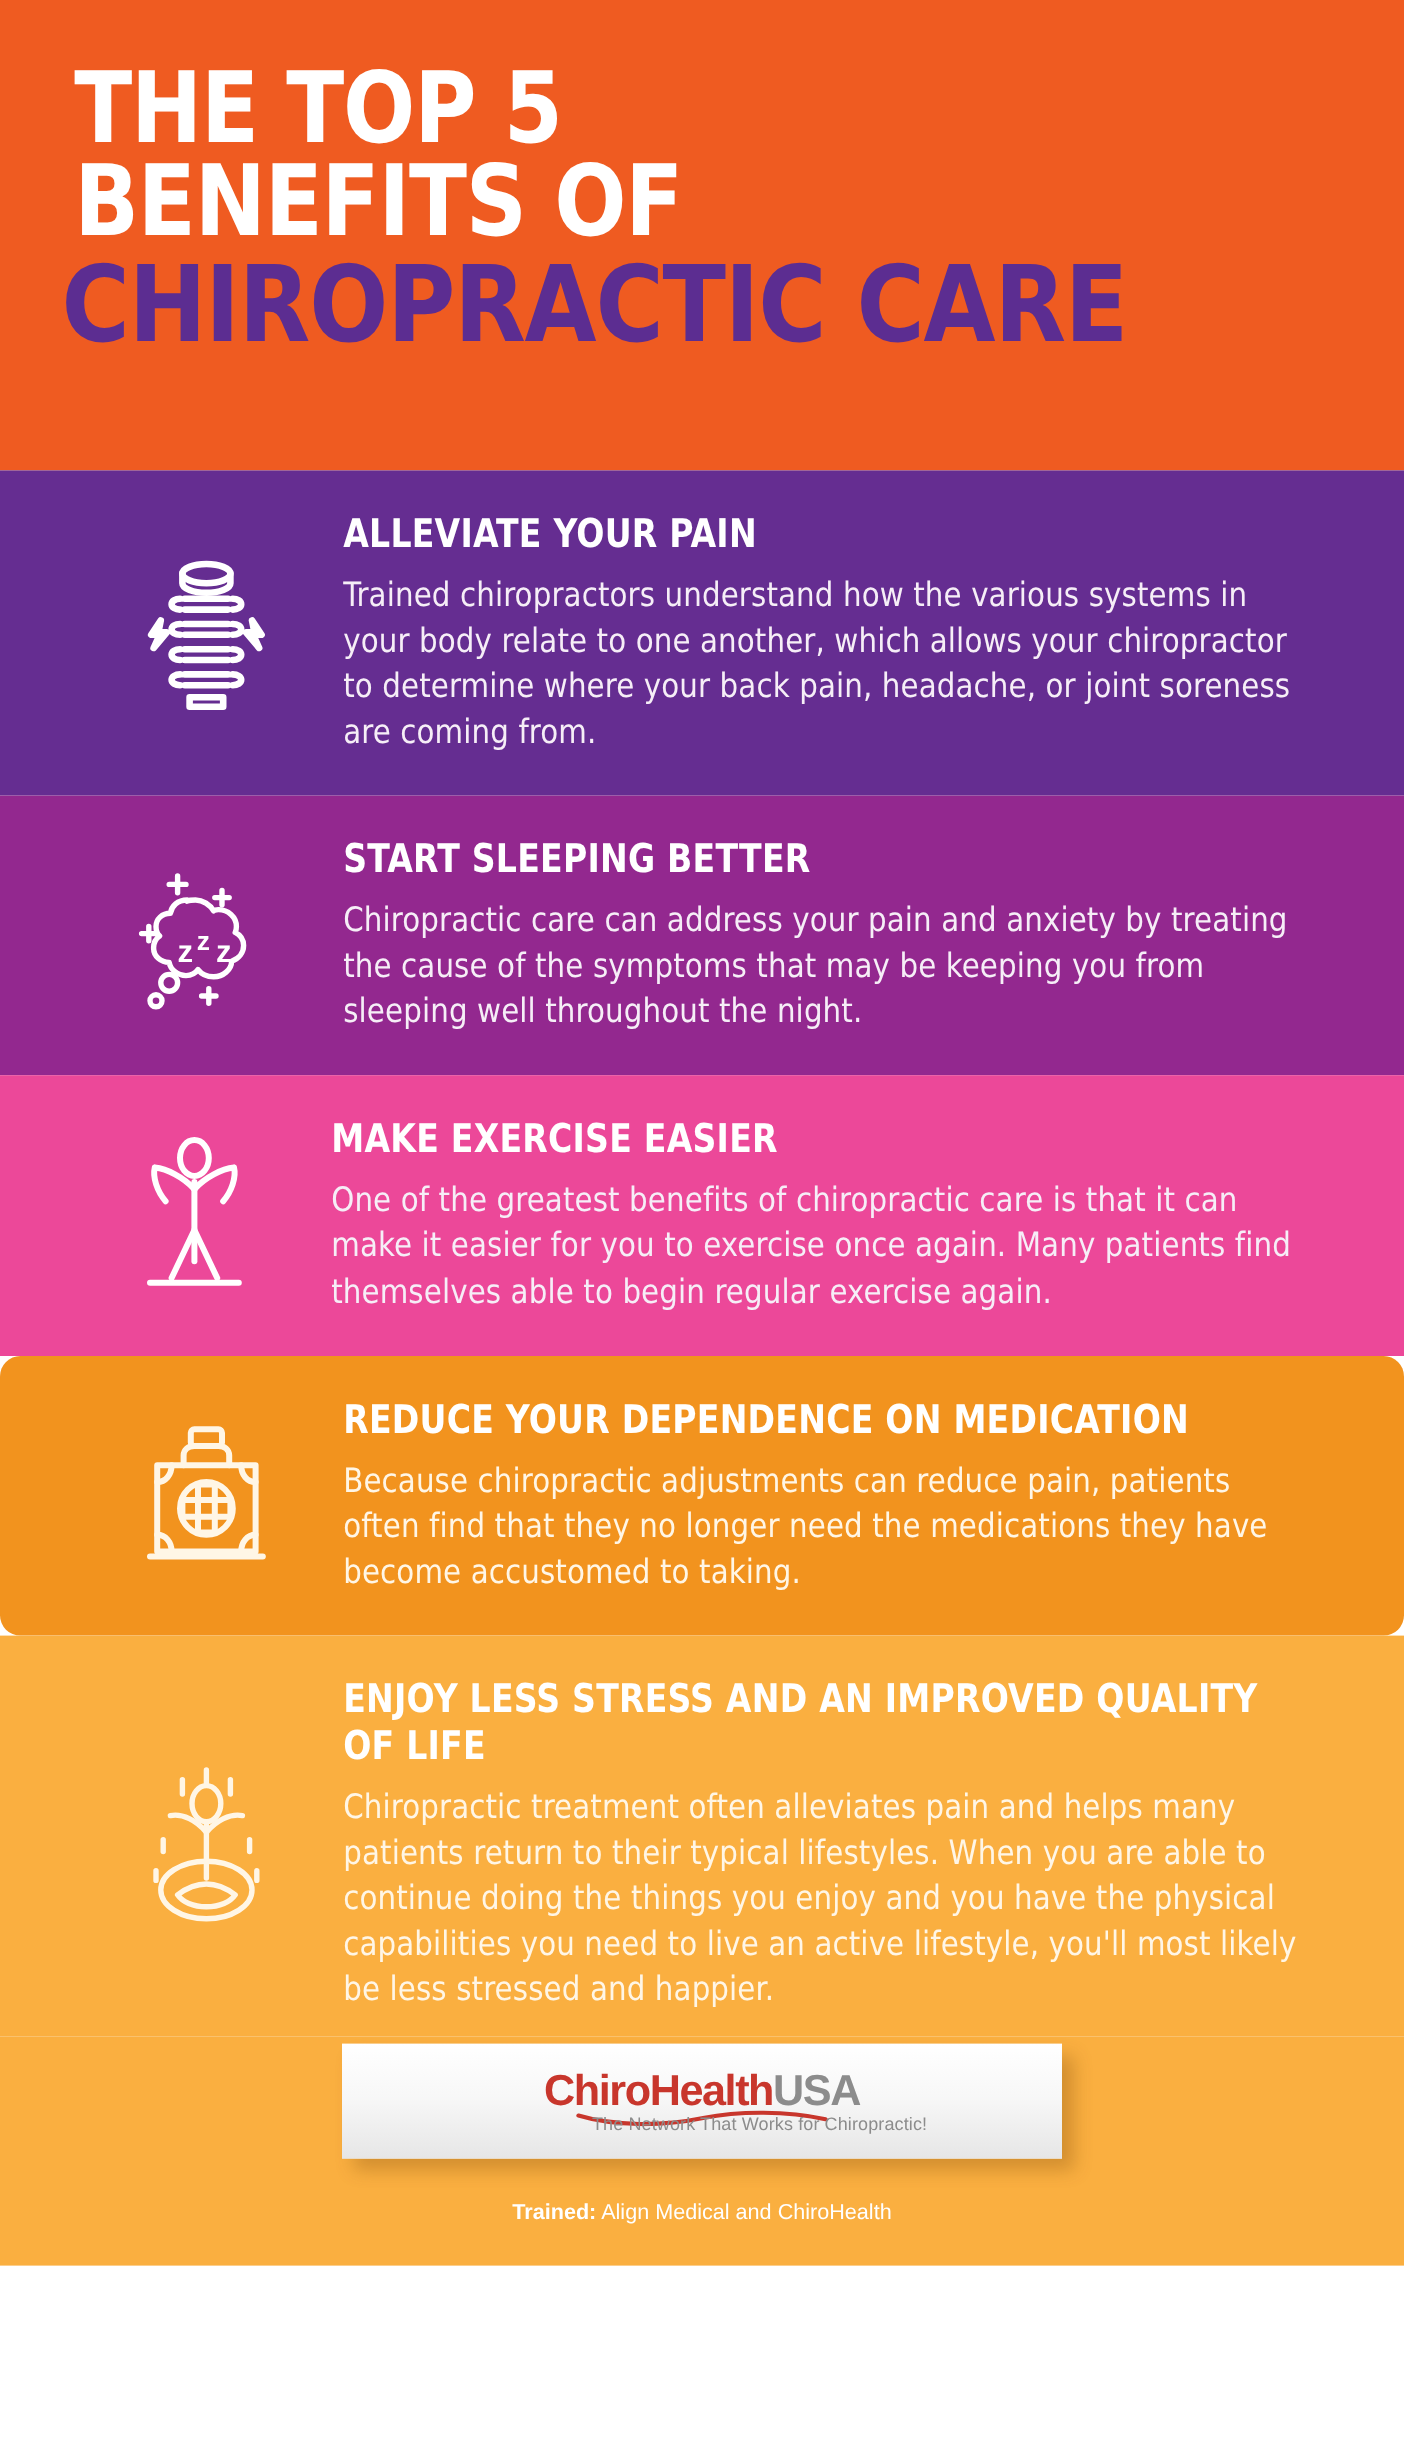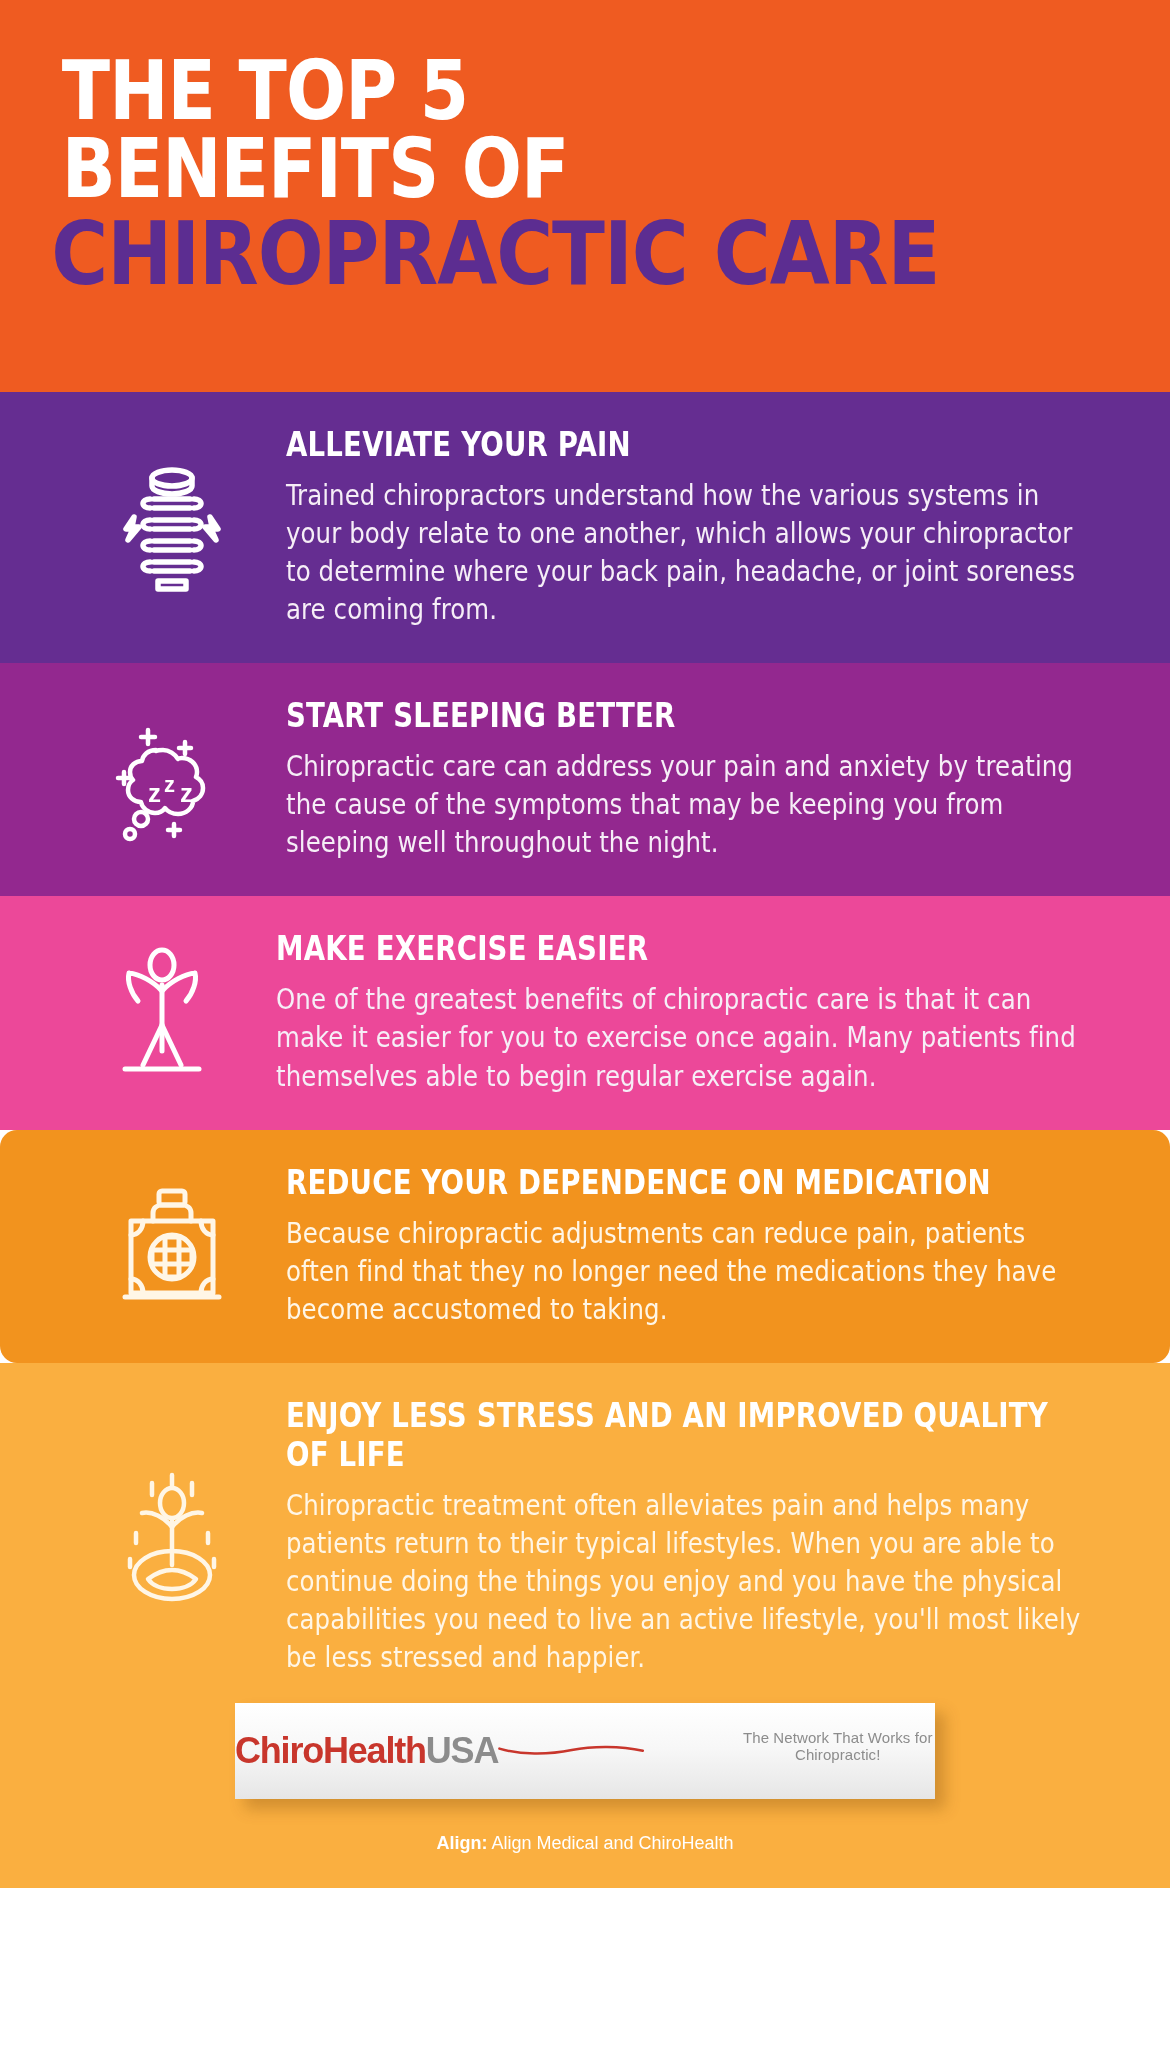--- a/index.html
+++ b/index.html
@@ -89,26 +89,27 @@
   .r1 p, .r2 p, .r3 p { color:#f6eef7; }
   .r4 p, .r5 p { color:#fff6e6; }
 
   
   .footer {
     background:#faaf40;
     padding:6px 0 34px 0;
     text-align:center;
   }
   .logo-plate {
-    width:700px;
+    width:600px;
     height:96px;
     margin:0 auto;
     background:linear-gradient(180deg,#ffffff 0%,#f7f7f7 48%,#e6e6e6 100%);
     box-shadow:10px 10px 14px rgba(120,70,10,0.30);
     display:flex;
+    flex-direction:column;
     align-items:center;
     justify-content:center;
   }
   .logo-word {
     font-family:"Liberation Sans", sans-serif;
     font-weight:bold;
     font-size:36px;
     letter-spacing:-1.2px;
     line-height:1;
   }
@@ -258,18 +259,18 @@
     <div class="logo-plate">
       <div class="logo-word">
         <span class="chiro">ChiroHealth</span><span class="usa">USA</span>
       </div>
       <svg class="logo-swoosh" width="210" height="14" viewBox="0 0 210 14">
         <path d="M2 5c30 9 70 9 104 2 30-6 70-6 102 1" fill="none" stroke="#c8362c" stroke-width="3.5" stroke-linecap="round"></path>
       </svg>
       <div class="logo-tag">The Network That Works for Chiropractic!</div>
     </div>
     <div class="source">
-      <b>Align:</b>
+      <b>Trained:</b>
       <span>Align Medical and ChiroHealth</span>
     </div>
   </div>
 
 </div>
 
 </body></html>

